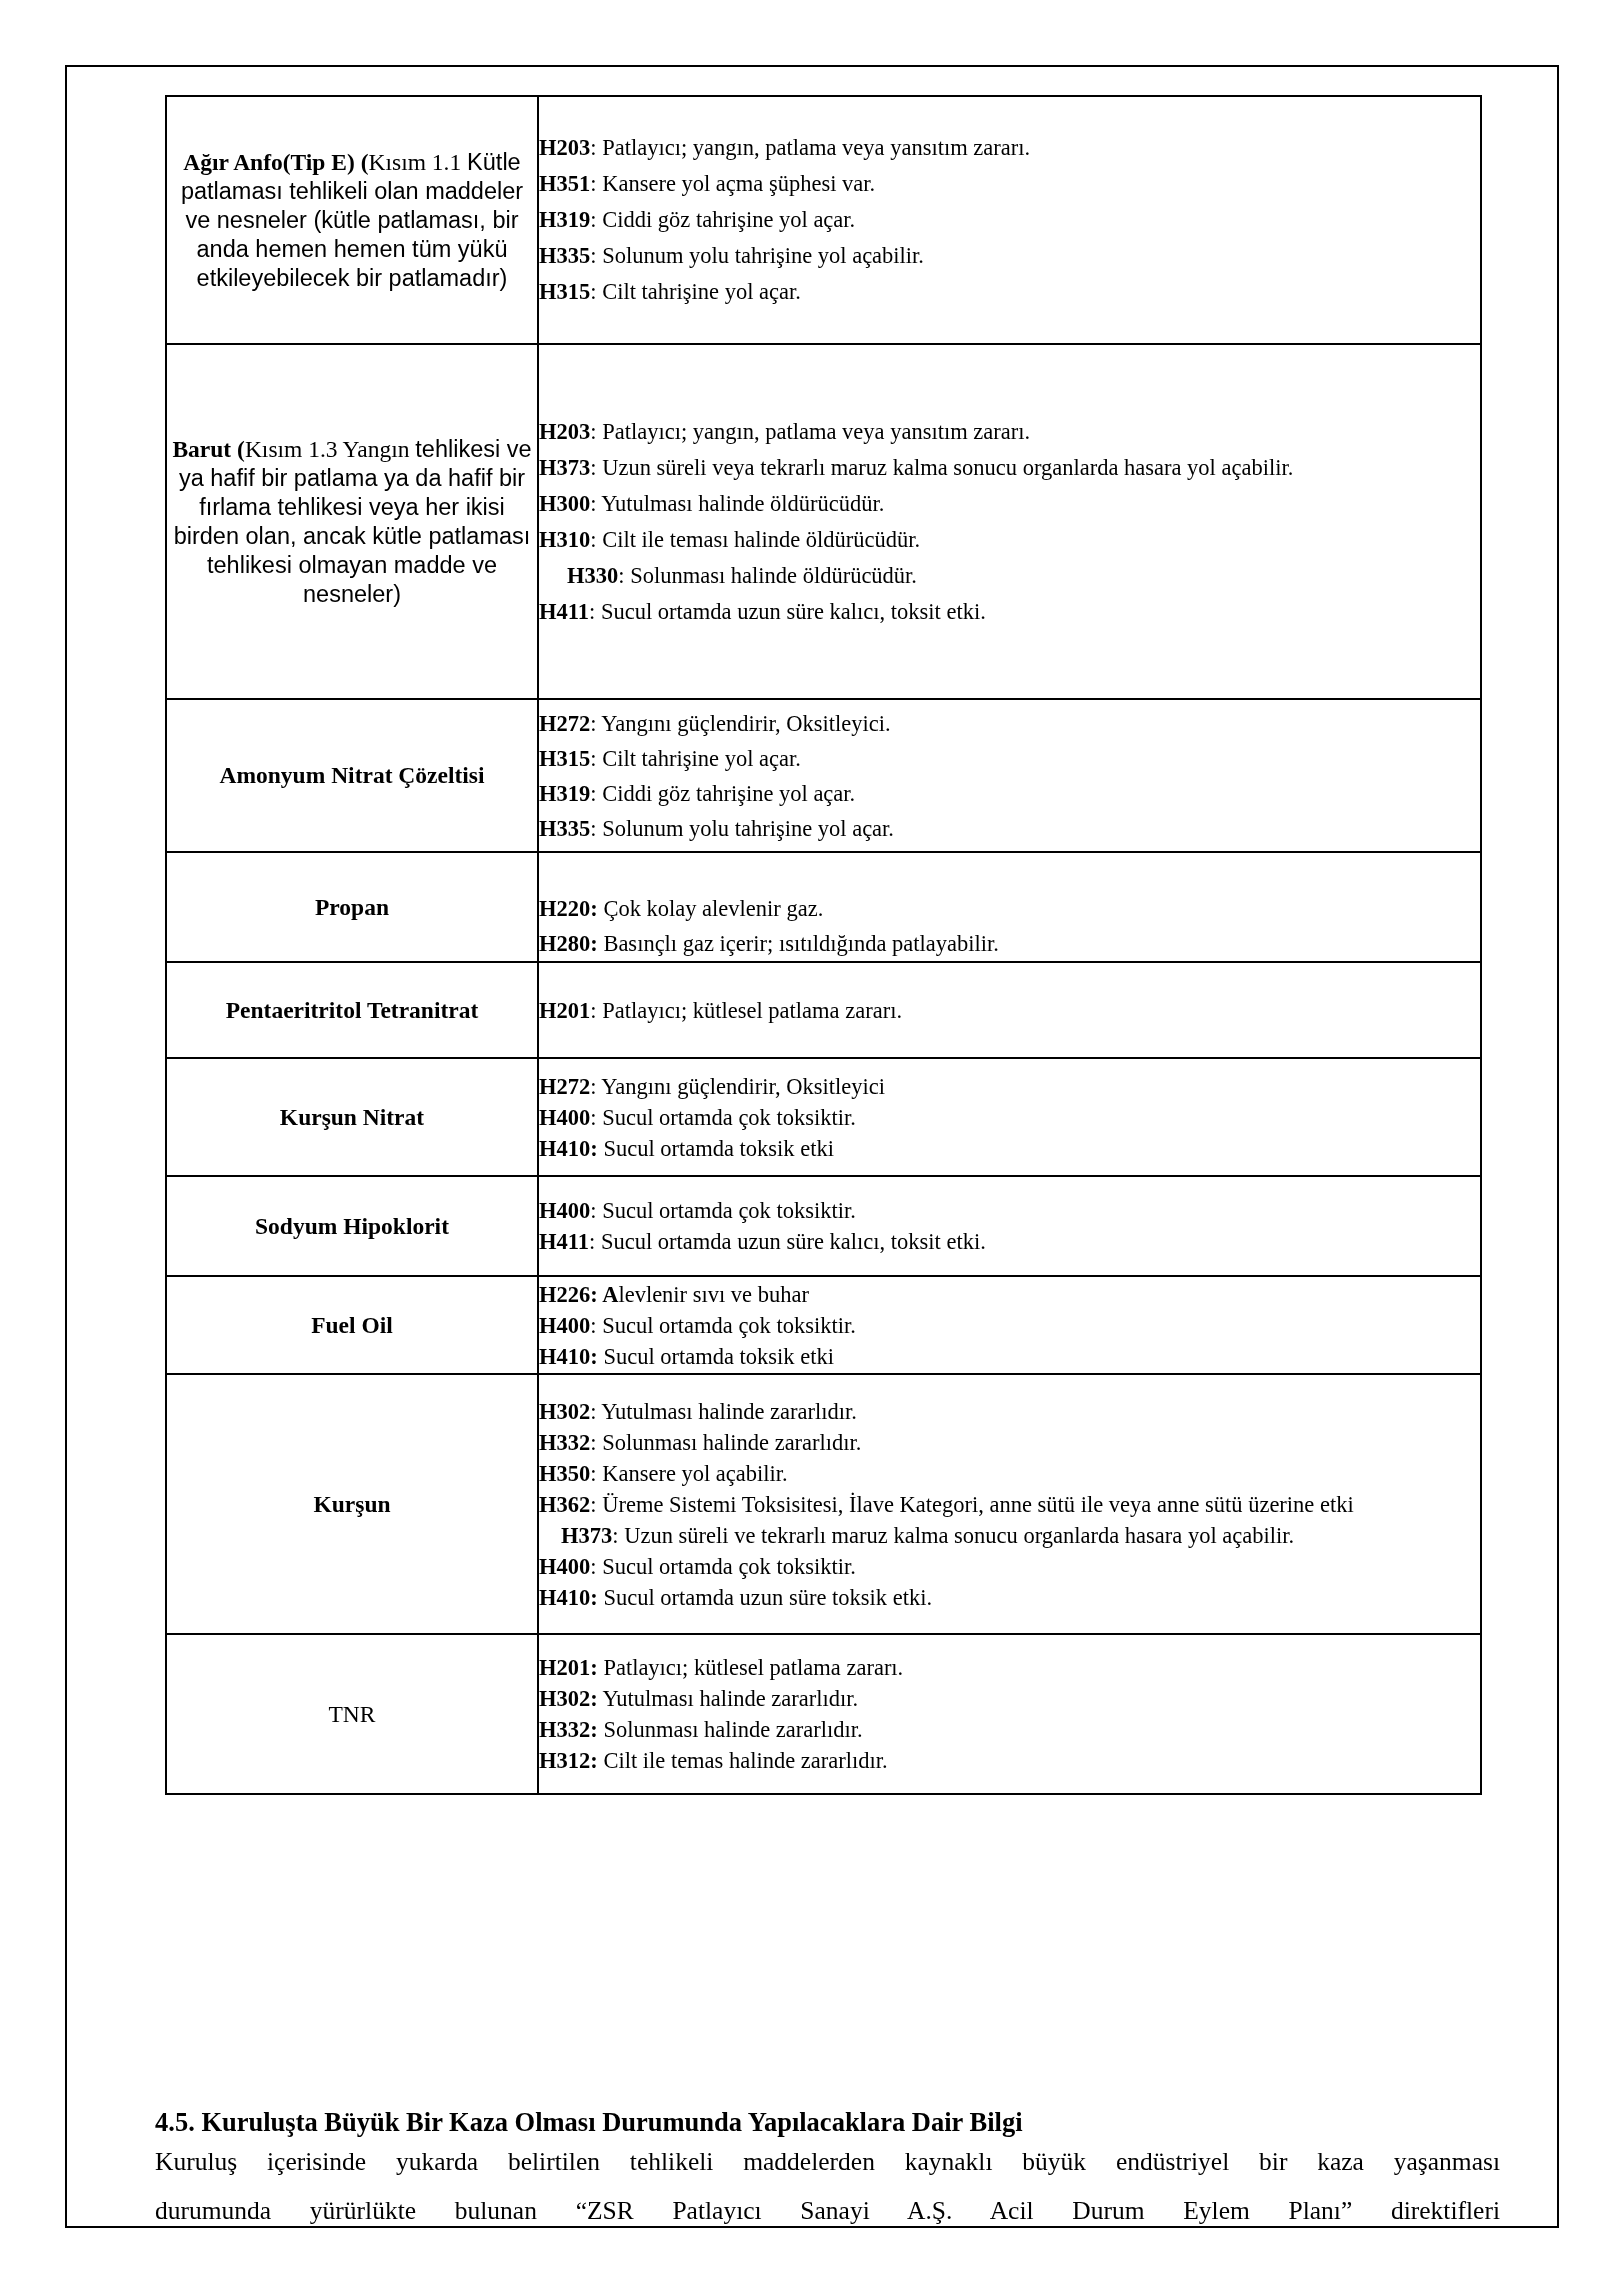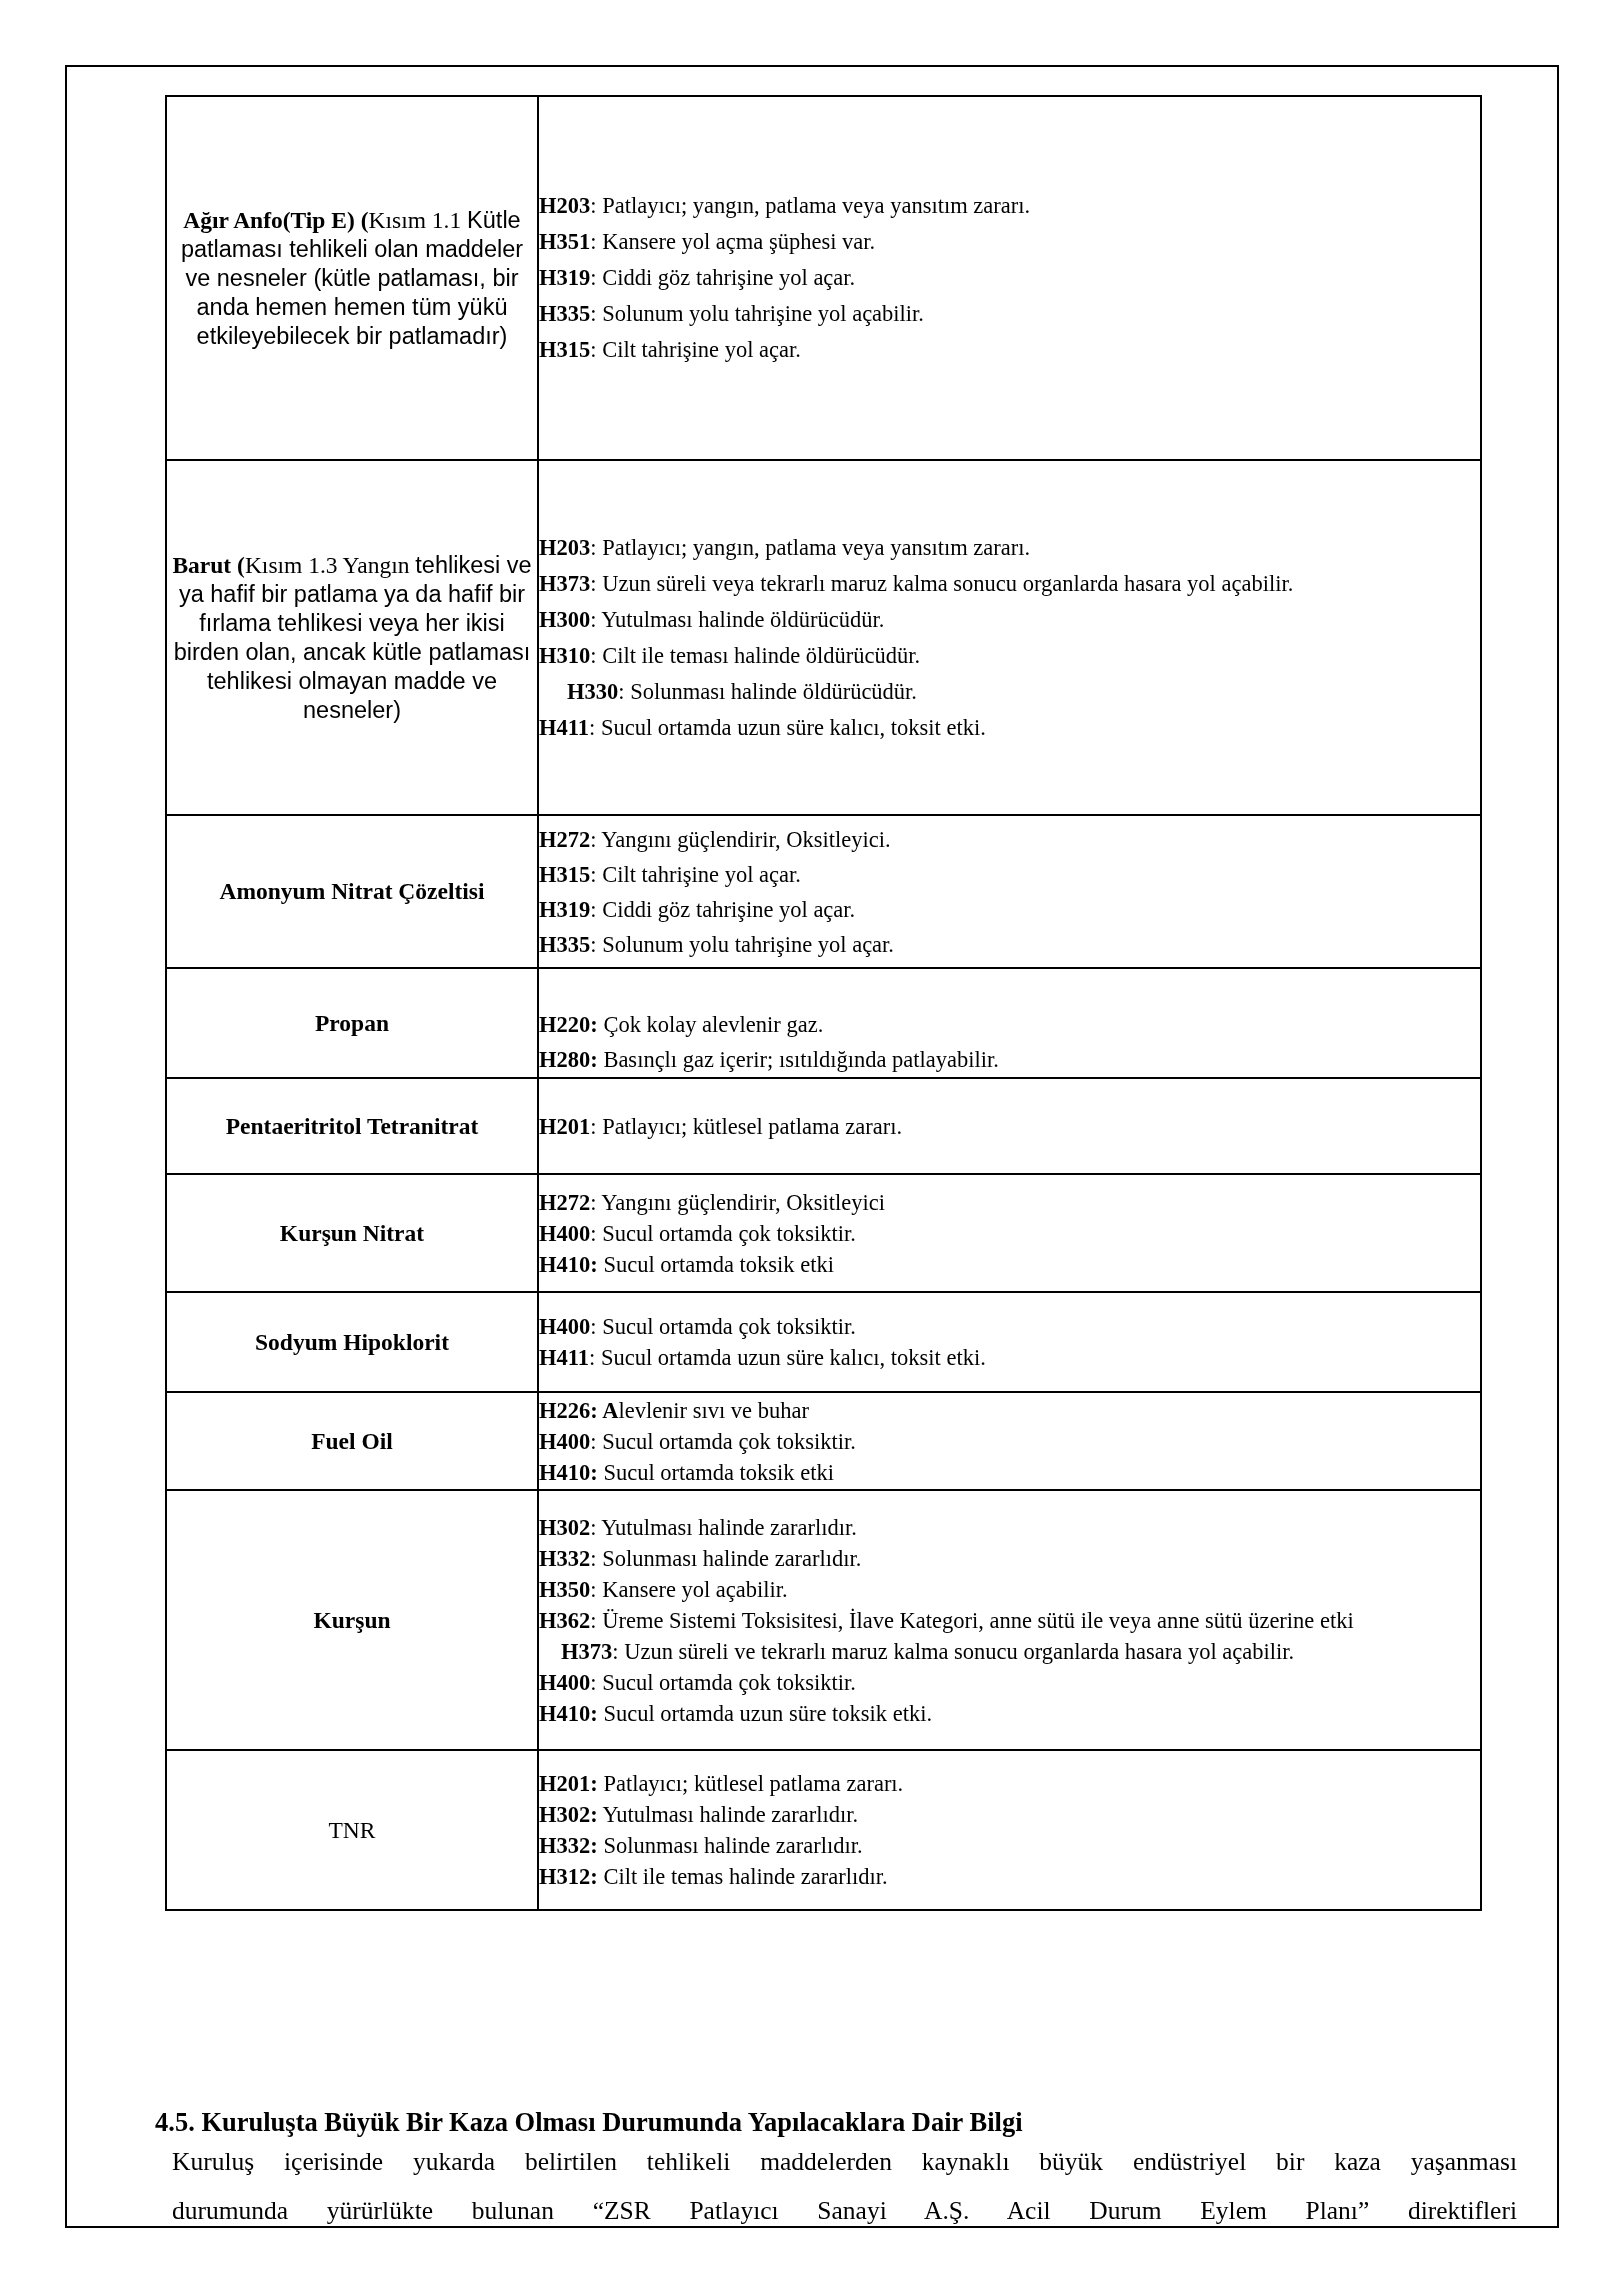--- a/index.html
+++ b/index.html
@@ -25,33 +25,33 @@
   td.substance .normal { font-weight: normal; }
   td.hcell { padding: 0 0 0 13.7px; font-size: 22.5px; }
   .hline { display: block; white-space: nowrap; }
   .hline .code { font-weight: bold; }
   .wrap { white-space: normal; }
   .heading {
     position: absolute; left: 155px; top: 2107px;
     font-family: "Liberation Serif", serif; font-weight: bold; font-size: 26.5px; color: #000;
   }
   .para {
-    position: absolute; left: 172px; width: 1345px;
+    position: absolute; left: 155px; width: 1345px;
     font-family: "Liberation Serif", serif; font-size: 25.5px; color: #000;
     text-align: justify; text-align-last: justify; white-space: nowrap;
   }
 </style>
 </head>
 <body>
 
 <div class="frame"></div>
 
 <table class="hazards">
   <tbody id="hazard-body">
-      <tr style="height: 364px;">
+      <tr style="height: 248px;">
         <td class="substance"><span>Ağır Anfo(Tip E) (</span><span class="normal">Kısım 1.1</span> <span class="sans">Kütle patlaması tehlikeli olan maddeler ve nesneler (kütle patlaması, bir anda hemen hemen tüm yükü etkileyebilecek bir patlamadır)</span></td>
         <td class="hcell">
           <span class="hline" style="line-height: 36px;"><span class="code">H203</span><span style="white-space: pre;">: </span><span>Patlayıcı; yangın, patlama veya yansıtım zararı.</span></span>
           <span class="hline" style="line-height: 36px;"><span class="code">H351</span><span style="white-space: pre;">: </span><span>Kansere yol açma şüphesi var.</span></span>
           <span class="hline" style="line-height: 36px;"><span class="code">H319</span><span style="white-space: pre;">: </span><span>Ciddi göz tahrişine yol açar.</span></span>
           <span class="hline" style="line-height: 36px;"><span class="code">H335</span><span style="white-space: pre;">: </span><span>Solunum yolu tahrişine yol açabilir.</span></span>
           <span class="hline" style="line-height: 36px;"><span class="code">H315</span><span style="white-space: pre;">: </span><span>Cilt tahrişine yol açar.</span></span>
         </td>
       </tr>
       <tr style="height: 355px; margin-left: 40px;">

